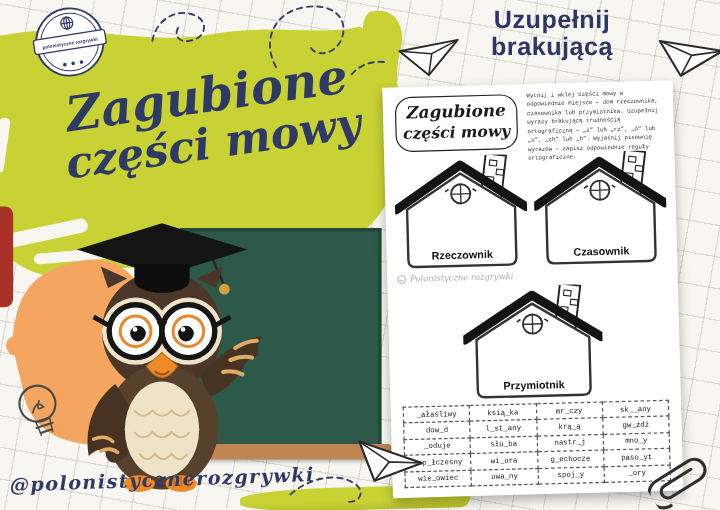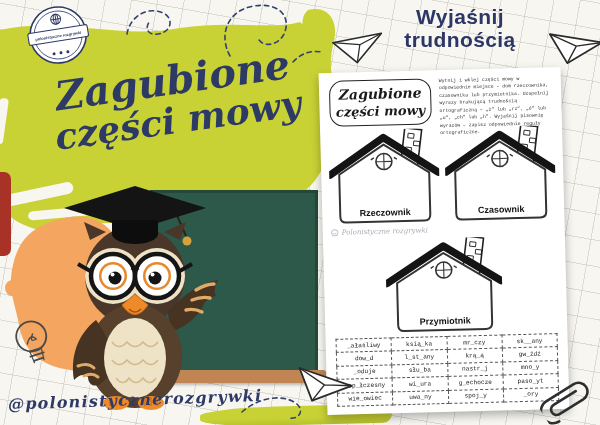--- a/index.html
+++ b/index.html
@@ -109,22 +109,22 @@
         <circle cx="38" cy="51" r="1.5"></circle>
     </g>
   </svg>
 
   <div class="abs cover-title">
     <div class="l1">Zagubione</div>
     <div class="l2">części mowy</div>
   </div>
 
   <div class="abs header-title">
-    <div>Wyjaśnij</div>
-    <div>trudnością</div>
+    <div>Uzupełnij</div>
+    <div>brakującą</div>
   </div>
 
   <svg class="abs blob-svg" width="135" height="165" viewBox="0 0 135 165">
     <path d="M60,8 C95,0 120,25 118,60 C116,85 130,95 126,120 C122,150 95,165 65,160
              C35,156 18,140 14,115 C10,92 2,80 8,55 C14,28 30,14 60,8 Z" fill="#f4a55f"></path>
     <circle cx="8" cy="78" r="8" fill="#f4a55f"></circle>
   </svg>
 
   <svg class="abs bulb-svg" width="52" height="58" viewBox="0 0 52 58">
     <g fill="none" stroke="#4a4a4a" stroke-linecap="round">

